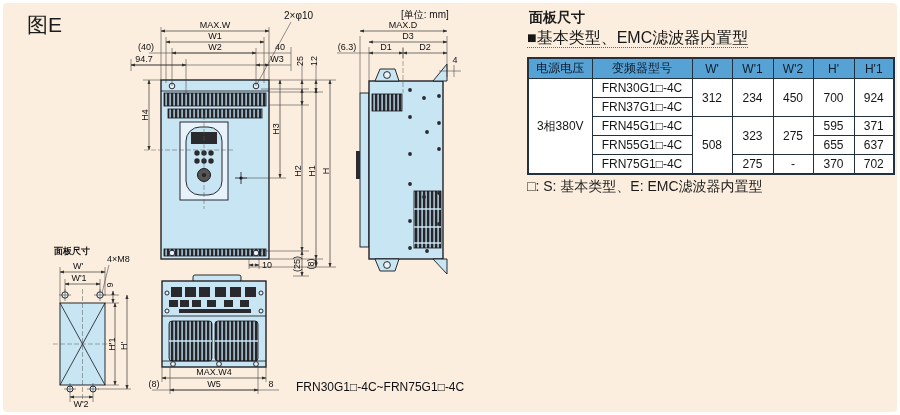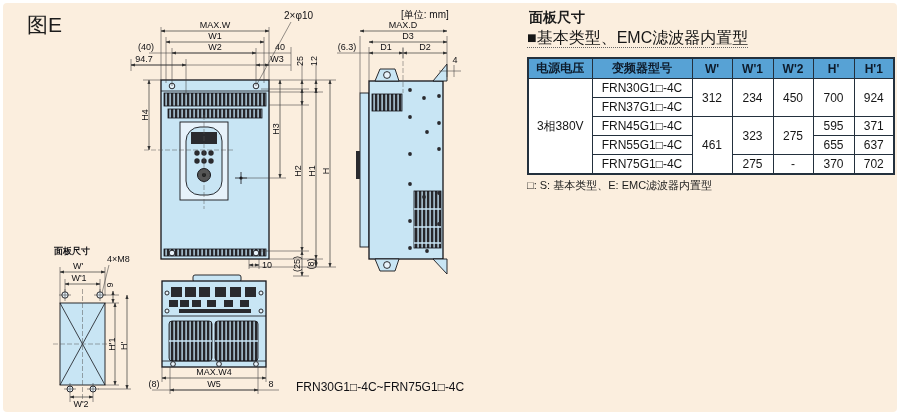--- a/index.html
+++ b/index.html
@@ -21,23 +21,23 @@
   .dim{stroke:#3a3a3a;stroke-width:0.7;fill:none;marker-start:url(#ar);marker-end:url(#ar)}
   .grille{stroke:#15151a;stroke-width:0.8}
   
   .right-panel{position:absolute;left:524px;top:4px;width:368px;color:#161616}
   .pt-title{font-size:14px;font-weight:bold;margin:2px 0 1px 2px;color:#1c1c1c}
   .pt-sub{font-size:16px;margin:1px 0 8px 0}
   .pt-sub span{border-bottom:1px dotted #666;padding-bottom:1px}
   .tbl{border-collapse:collapse;table-layout:fixed;width:366px;background:#fff;font-size:12px;color:#161616;
        border:2px solid var(--table-border,#23303d);margin-top:2px}
   .tbl th,.tbl td{border:1px solid var(--table-border,#23303d);text-align:center;padding:0;white-space:nowrap;overflow:hidden}
-  .tbl th{background:var(--header-blue,#57a2d5);color:#0e1c2c;font-weight:bold;height:19px}
+  .tbl th{background:var(--header-blue,#57a2d5);color:#0e1c2c;font-weight:normal;height:19px}
   .tbl td{height:18px}
-  .pt-note{font-size:11px;margin-top:3px;color:#1c1c1c}
+  .pt-note{font-size:14px;margin-top:3px;color:#1c1c1c}
 </style>
 </head>
 <body>
 
 <div class="page">
  <div class="inner">
 
   <div class="fig-label">图E</div>
 
   <svg class="drawing-svg" width="520" height="415" viewBox="0 0 520 415">
@@ -326,21 +326,21 @@
           <td rowspan="2">234</td>
           <td rowspan="2">450</td>
           <td rowspan="2">700</td>
           <td rowspan="2">924</td>
         </tr>
         <tr>
           <td>FRN37G1□-4C</td>
         </tr>
         <tr>
           <td>FRN45G1□-4C</td>
-          <td rowspan="3">461</td>
+          <td rowspan="3">508</td>
           <td rowspan="2">323</td>
           <td rowspan="2">275</td>
           <td>595</td>
           <td>371</td>
         </tr>
         <tr>
           <td>FRN55G1□-4C</td>
           <td>655</td>
           <td>637</td>
         </tr>

